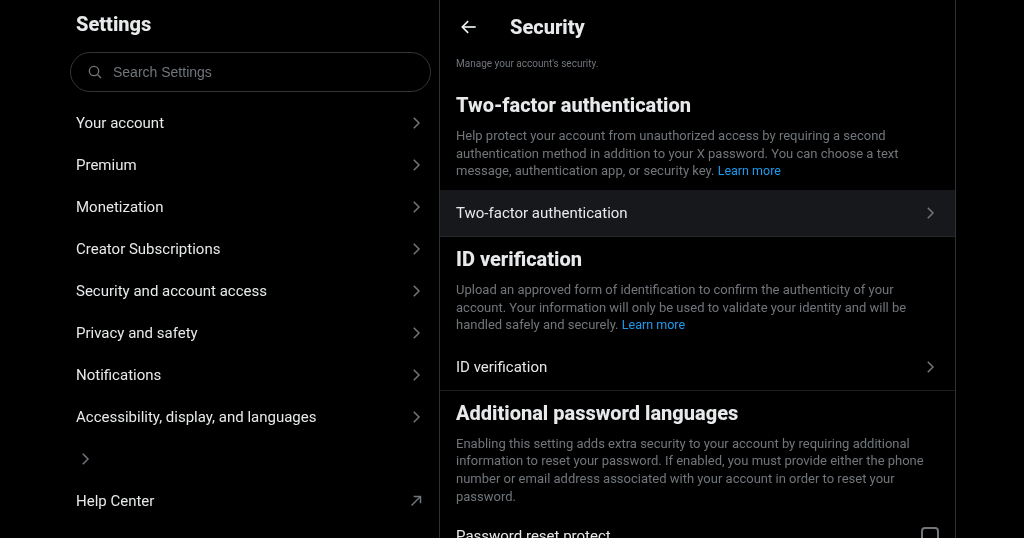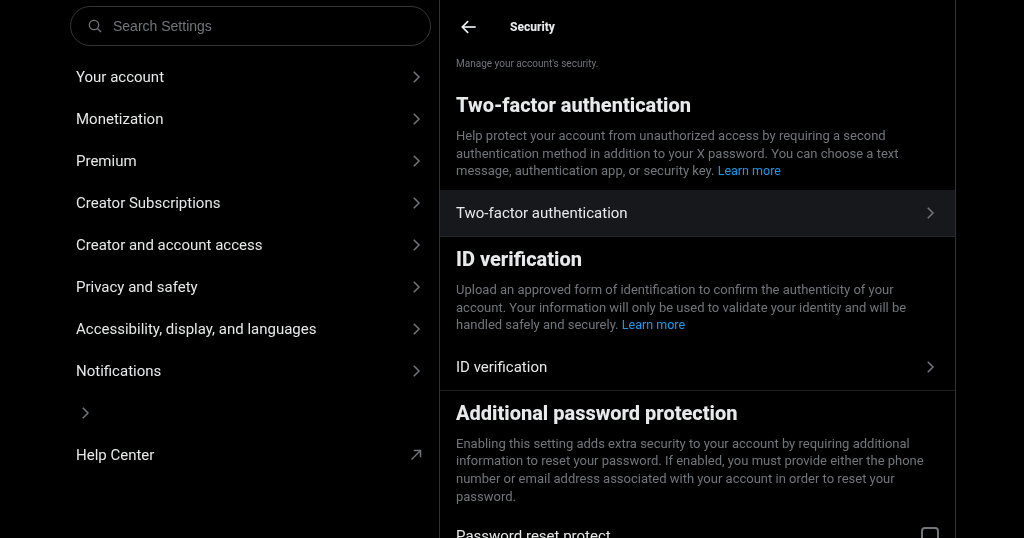--- a/index.html
+++ b/index.html
@@ -73,21 +73,21 @@
       gap: 24px;
       padding: 10px 12px 8px 12px;
     }
     .back-btn {
       width: 34px; height: 34px;
       display:flex; align-items:center; justify-content:center;
       border-radius: 9999px;
       cursor: pointer;
       color:#eff3f4;
     }
-    .main-title { font-size: 12px; font-weight: 800; color:#e7e9ea; }
+    .main-title { font-size: 20px; font-weight: 800; color:#e7e9ea; }
     .subtitle { color:#71767b; font-size: 10px; padding: 6px 16px 14px 16px; }
     .section-heading { font-size: 20px; font-weight: 800; padding: 10px 16px 6px 16px; color:#e7e9ea; }
     .section-desc { color:#71767b; font-size: 13px; line-height: 1.35; padding: 4px 16px 10px 16px; }
     .learn-more { color:#1d9bf0; cursor:pointer; font-size:12.5px;text-align:center; }
     .row {
       display:flex; align-items:center; justify-content:space-between;
       padding: 14px 16px; font-size:15px; cursor:pointer;
       border-bottom: 1px solid rgba(47,51,54,0.6);
     }
     .row.highlight { background: #16181c; }
@@ -101,20 +101,21 @@
     .right-pad { width: 68px; background:#000; }
     svg { display:block; }
   </style>
 </head>
 <body>
 
 <div class="container">
   <div class="left-pad"></div>
 
   <div class="sidebar">
+    <div class="sidebar-title">Settings</div>
     <div class="search-wrap">
       <div class="search">
         <span>
           <svg width="16" height="16" viewBox="0 0 24 24" fill="none" stroke="#71767b" stroke-width="2">
               <circle cx="10.5" cy="10.5" r="7"></circle>
               <line x1="21" y1="21" x2="16" y2="16"></line>
             </svg>
         </span>
         <input type="text" placeholder="Search Settings" style="">
       </div>
@@ -122,69 +123,69 @@
     <div class="nav-list">
       <div class="nav-item">
         <span>Your account</span>
         <span class="chev">
             <svg width="18" height="18" viewBox="0 0 24 24" fill="none" stroke="#71767b" stroke-width="2">
               <polyline points="9 5 16 12 9 19"></polyline>
             </svg>
           </span>
       </div>
       <div class="nav-item">
+        <span>Premium</span>
+        <span class="chev">
+            <svg width="18" height="18" viewBox="0 0 24 24" fill="none" stroke="#71767b" stroke-width="2">
+              <polyline points="9 5 16 12 9 19"></polyline>
+            </svg>
+          </span>
+      </div>
+      <div class="nav-item">
         <span>Monetization</span>
         <span class="chev">
             <svg width="18" height="18" viewBox="0 0 24 24" fill="none" stroke="#71767b" stroke-width="2">
               <polyline points="9 5 16 12 9 19"></polyline>
             </svg>
           </span>
       </div>
       <div class="nav-item">
-        <span>Premium</span>
-        <span class="chev">
-            <svg width="18" height="18" viewBox="0 0 24 24" fill="none" stroke="#71767b" stroke-width="2">
-              <polyline points="9 5 16 12 9 19"></polyline>
-            </svg>
-          </span>
-      </div>
-      <div class="nav-item">
         <span>Creator Subscriptions</span>
         <span class="chev">
             <svg width="18" height="18" viewBox="0 0 24 24" fill="none" stroke="#71767b" stroke-width="2">
               <polyline points="9 5 16 12 9 19"></polyline>
             </svg>
           </span>
       </div>
       <div class="nav-item">
-        <span>Creator and account access</span>
+        <span>Security and account access</span>
         <span class="chev">
             <svg width="18" height="18" viewBox="0 0 24 24" fill="none" stroke="#71767b" stroke-width="2">
               <polyline points="9 5 16 12 9 19"></polyline>
             </svg>
           </span>
       </div>
       <div class="nav-item">
         <span>Privacy and safety</span>
         <span class="chev">
             <svg width="18" height="18" viewBox="0 0 24 24" fill="none" stroke="#71767b" stroke-width="2">
               <polyline points="9 5 16 12 9 19"></polyline>
             </svg>
           </span>
       </div>
       <div class="nav-item">
+        <span>Notifications</span>
+        <span class="chev">
+            <svg width="18" height="18" viewBox="0 0 24 24" fill="none" stroke="#71767b" stroke-width="2">
+              <polyline points="9 5 16 12 9 19"></polyline>
+            </svg>
+          </span>
+      </div>
+      <div class="nav-item">
         <span>Accessibility, display, and languages</span>
-        <span class="chev">
-            <svg width="18" height="18" viewBox="0 0 24 24" fill="none" stroke="#71767b" stroke-width="2">
-              <polyline points="9 5 16 12 9 19"></polyline>
-            </svg>
-          </span>
-      </div>
-      <div class="nav-item">
-        <span>Notifications</span>
         <span class="chev">
             <svg width="18" height="18" viewBox="0 0 24 24" fill="none" stroke="#71767b" stroke-width="2">
               <polyline points="9 5 16 12 9 19"></polyline>
             </svg>
           </span>
       </div>
       <div class="nav-item">
         <span class="chev">
             <svg width="18" height="18" viewBox="0 0 24 24" fill="none" stroke="#71767b" stroke-width="2">
               <polyline points="9 5 16 12 9 19"></polyline>
@@ -236,21 +237,21 @@
     </div>
     <div class="row hoverable">
       <span class="row-label">ID verification</span>
       <span class="chev">
           <svg width="18" height="18" viewBox="0 0 24 24" fill="none" stroke="#71767b" stroke-width="2">
             <polyline points="9 5 16 12 9 19"></polyline>
           </svg>
         </span>
     </div>
 
-    <div class="section-heading">Additional password protection</div>
+    <div class="section-heading">Additional password languages</div>
     <div class="section-desc">Enabling this setting adds extra security to your account by requiring additional information to reset your password. If enabled, you must provide either the phone number or email address associated with your account in order to reset your password.</div>
     <div class="toggle-row">
       <div class="toggle-text">
         <span class="toggle-label">Password reset protect</span>
 
       </div>
       <div class="checkbox"></div>
     </div>
   </div>
 

